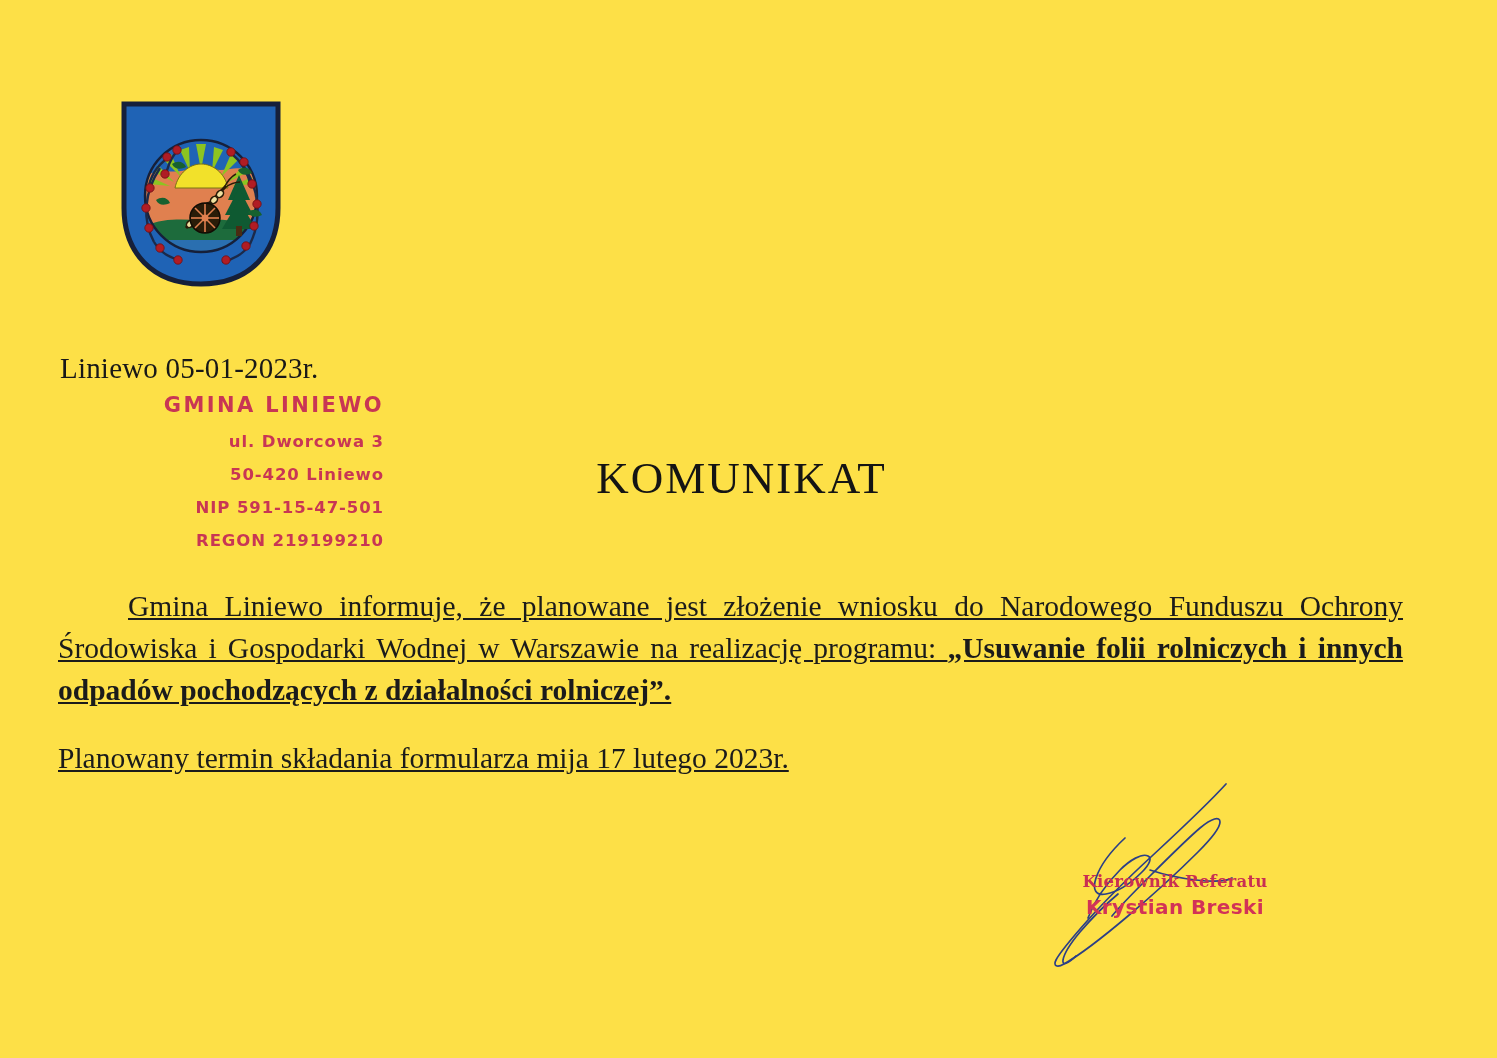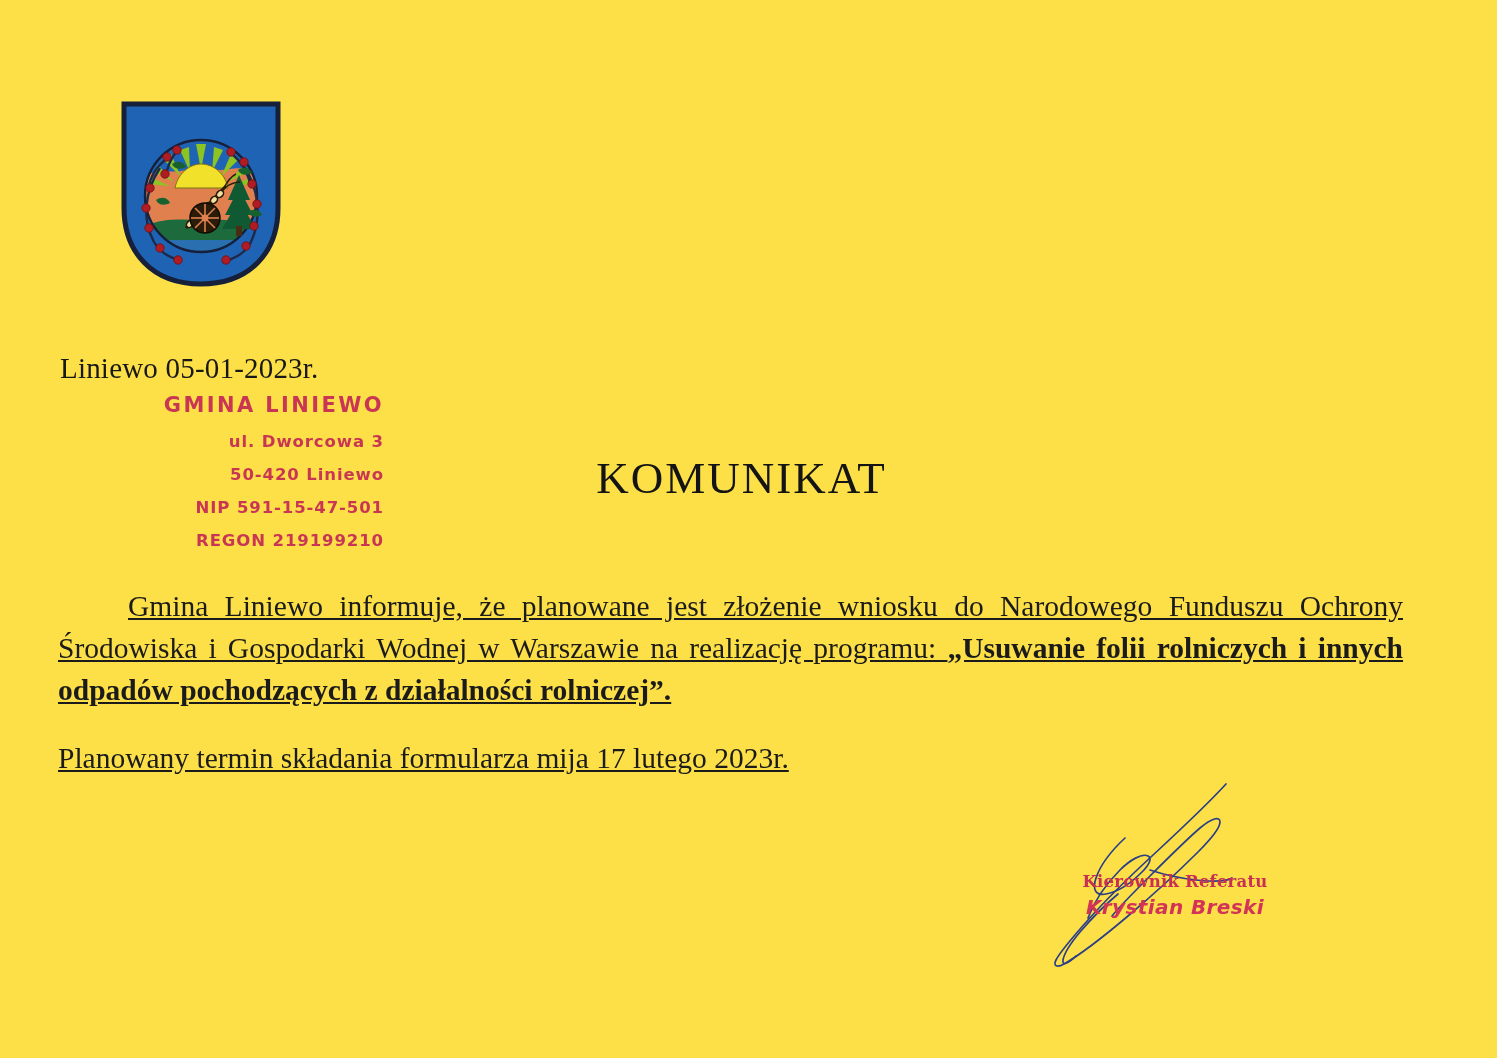--- a/index.html
+++ b/index.html
@@ -132,21 +132,20 @@
   }
   .sig-name {
     position: absolute;
     left: 0;
     top: 117px;
     width: 290px;
     text-align: center;
     color: #d23357;
     font-family: "DejaVu Sans", "Liberation Sans", sans-serif;
     font-weight: bold;
-    font-style: italic;
     font-size: 20px;
     letter-spacing: 0.4px;
   }
 </style>
 </head>
 <body>
 
 <div class="page">
 
   <div class="coat-of-arms">

